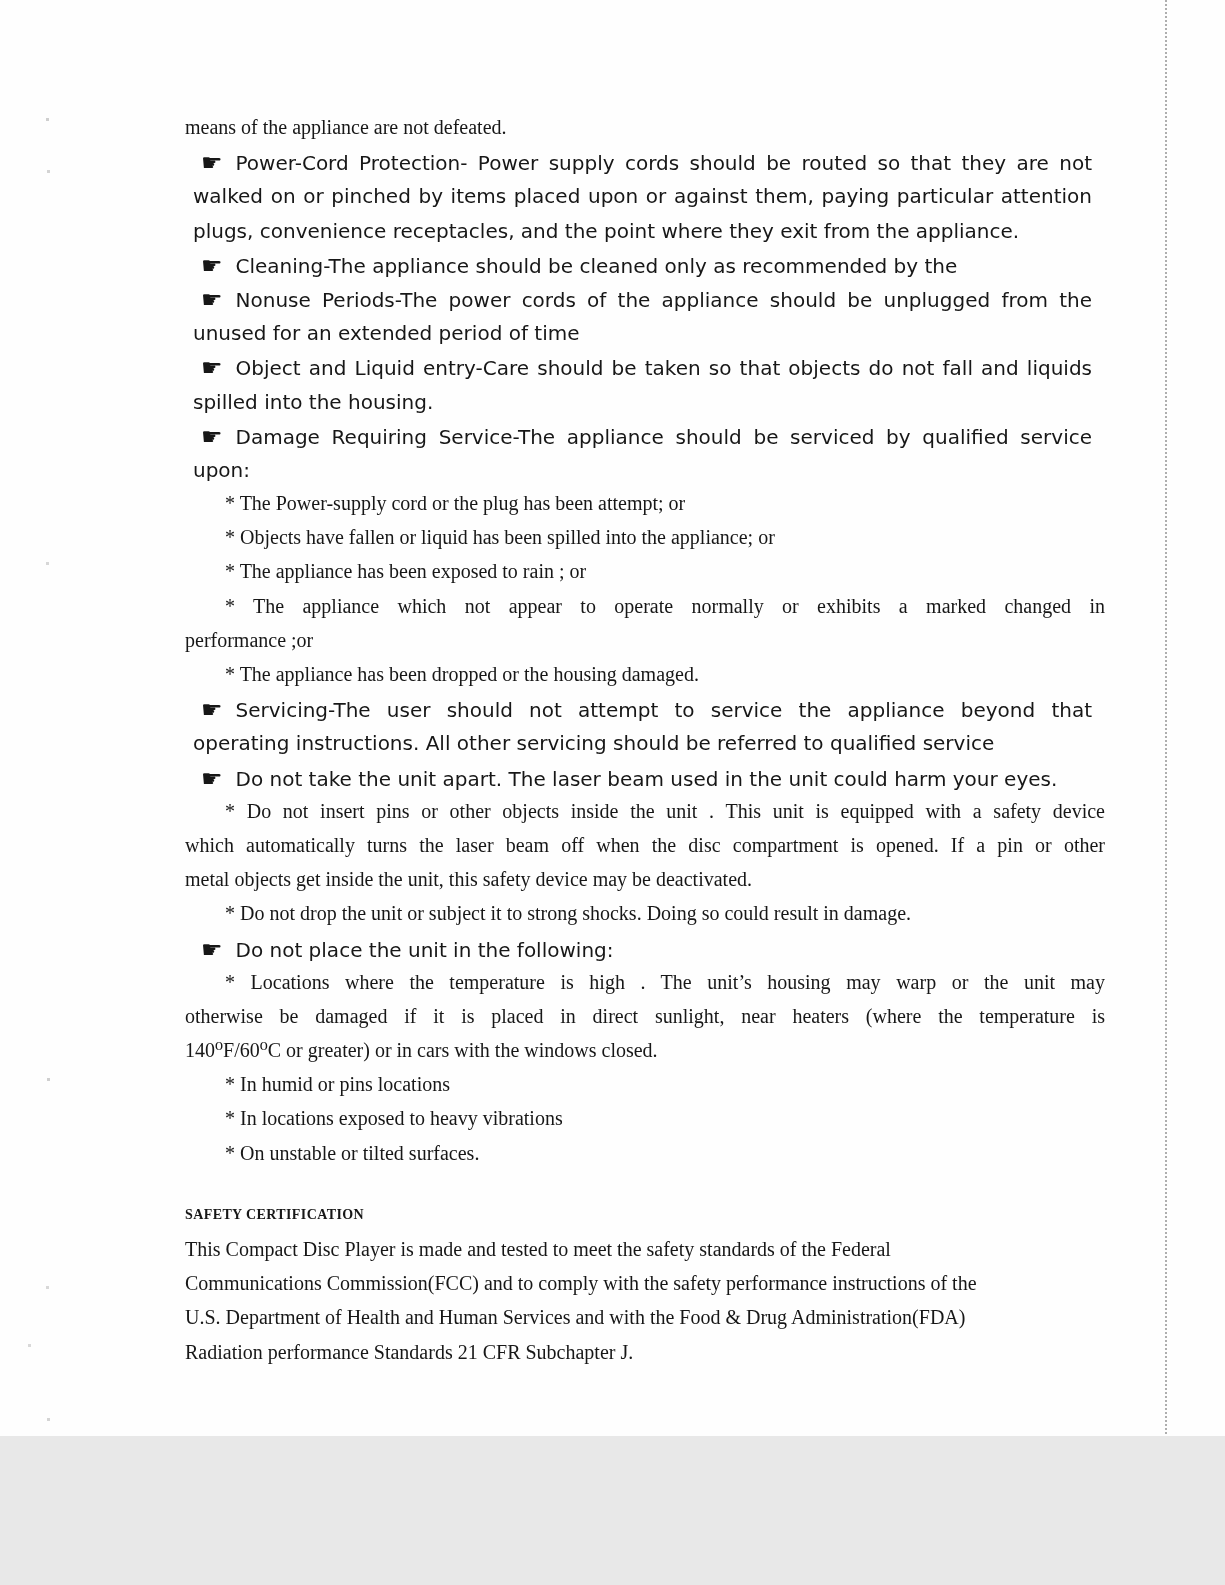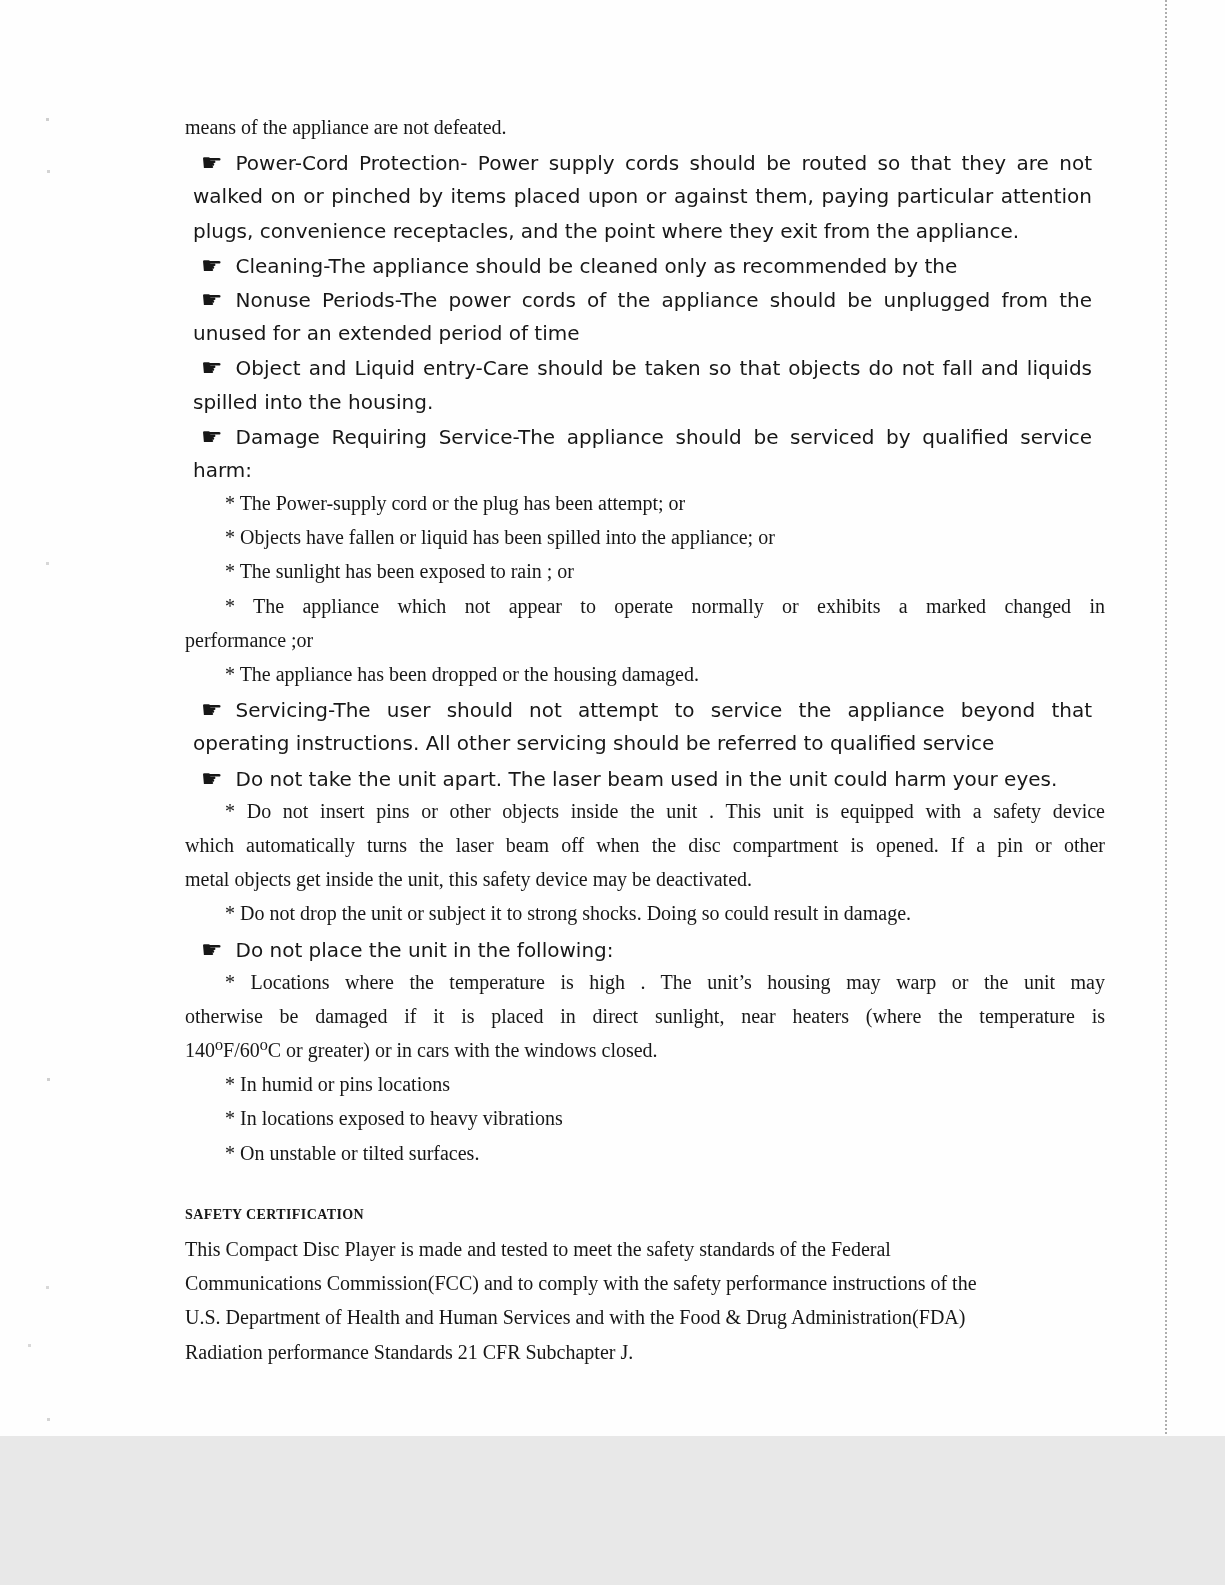--- a/index.html
+++ b/index.html
@@ -122,30 +122,30 @@
       <div class="block hand">
         <div class="line j"><span class="hand">☛</span>Nonuse Periods-The power cords of the appliance should be unplugged from the outlet when</div>
         <div class="line">unused for an extended period of time</div>
       </div>
       <div class="block hand">
         <div class="line j"><span class="hand">☛</span>Object and Liquid entry-Care should be taken so that objects do not fall and liquids are not</div>
         <div class="line">spilled into the housing.</div>
       </div>
       <div class="block hand">
         <div class="line j"><span class="hand">☛</span>Damage Requiring Service-The appliance should be serviced by qualified service personnel</div>
-        <div class="line">harm:</div>
+        <div class="line">upon:</div>
       </div>
       <div class="block star">
         <div class="line">* The Power-supply cord or the plug has been attempt; or</div>
       </div>
       <div class="block star">
         <div class="line">* Objects have fallen or liquid has been spilled into the appliance; or</div>
       </div>
       <div class="block star">
-        <div class="line">* The sunlight has been exposed to rain ; or</div>
+        <div class="line">* The appliance has been exposed to rain ; or</div>
       </div>
       <div class="block star">
         <div class="line j">* The appliance which not appear to operate normally or exhibits a marked changed in</div>
         <div class="line">performance ;or</div>
       </div>
       <div class="block star">
         <div class="line">* The appliance has been dropped or the housing damaged.</div>
       </div>
       <div class="block hand">
         <div class="line j"><span class="hand">☛</span>Servicing-The user should not attempt to service the appliance beyond that described in the</div>

